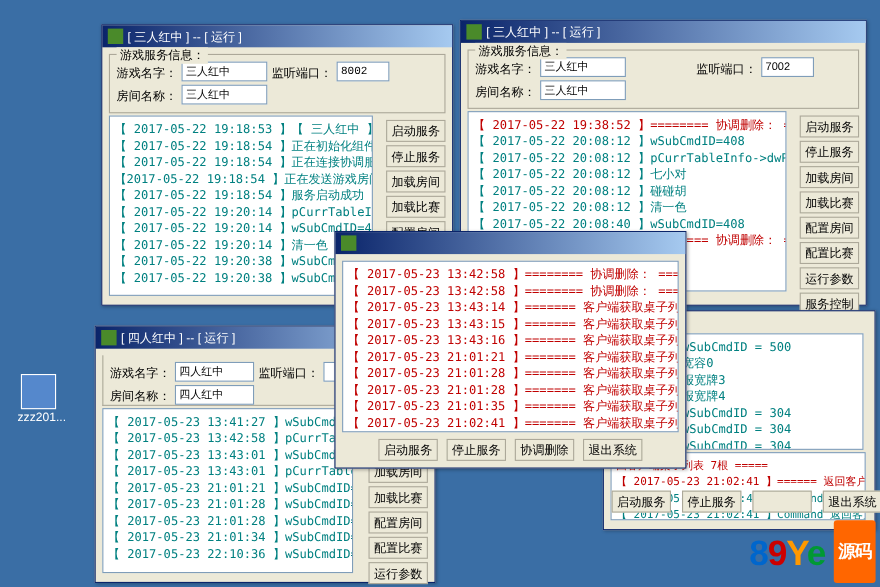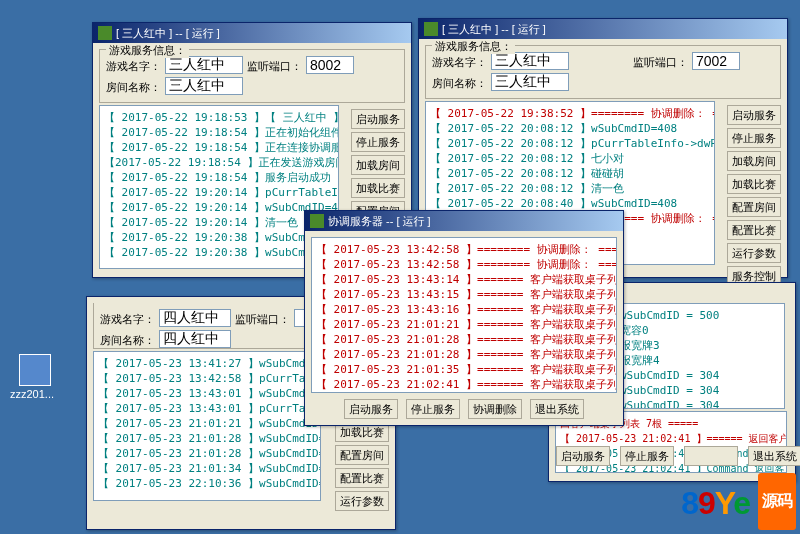--- a/index.html
+++ b/index.html
@@ -6,30 +6,30 @@
 body{width:800px;height:534px;background:#3a6ea5;font-family:"SimSun","宋体",sans-serif;font-size:11px;position:relative;overflow:hidden}
 .window{position:absolute;background:#ece9d8;border:1px solid #0a246a;box-shadow:1px 1px 3px rgba(0,0,0,0.3)}
 .titlebar{background:linear-gradient(to right,#0a246a,#a6caf0);color:#fff;padding:3px 5px;font-size:11px;display:flex;align-items:center;height:20px}
 .titlebar-icon{width:14px;height:14px;background:#4a8a2a;margin-right:4px;display:inline-block}
 .titlebar-text{flex:1}
 .win-body{padding:6px;position:relative}
 .fieldset{border:1px solid #aca899;padding:6px;margin-bottom:2px;position:relative}
 .fieldset-title{position:absolute;top:-7px;left:6px;background:#ece9d8;padding:0 3px;font-size:11px}
 .form-row{display:flex;align-items:flex-end;gap:4px;margin-bottom:3px}
 .form-label{font-size:11px;white-space:nowrap}
-.text-input{border:1px solid #7f9db9;background:#fff;padding:1px 3px;font-size:14px;height:18px}
+.text-input{border:1px solid #7f9db9;background:#fff;padding:1px 3px;font-size:10px;height:18px}
 .log-area{background:#fff;border:1px solid #7f9db9;padding:4px;font-size:11px;line-height:15px;overflow:hidden;white-space:pre;font-family:"SimSun",monospace}
 .log-line{white-space:nowrap}
 .log-teal{color:#008080}
 .log-red{color:#c00000}
 .log-black{color:#000}
 .btn{border:1px solid #aca899;background:#ece9d8;padding:2px 4px;font-size:11px;cursor:pointer;height:20px;min-width:54px;text-align:right}
 .side-btns{position:absolute;display:flex;flex-direction:column;gap:3px}
 .btn-row{display:flex;gap:8px;justify-content:center;padding:6px 0}
-.desktop-icon{position:absolute;left:10px;top:354px;text-align:left;color:#fff;width:50px}
+.desktop-icon{position:absolute;left:10px;top:340px;text-align:right;color:#fff;width:50px}
 .desktop-icon-img{width:32px;height:32px;background:#5588cc;margin:0 auto 2px;border:1px solid #fff}
 .logo{position:absolute;right:4px;bottom:4px;font-weight:bold}
 .logo-big{font-size:32px;letter-spacing:-1px}
 .logo-8{color:#0066cc}
 .logo-9{color:#cc0000}
 .logo-y{color:#ff9900}
 .logo-e{color:#009933}
 .logo-cn{display:inline-block;background:#ff6600;color:#fff;padding:18px 4px;font-size:16px;border-radius:3px;vertical-align:8px}
 .logo-url{background:#000;color:#fff;font-size:11px;padding:2px 6px;letter-spacing:1px}
 .logo-sub{font-size:10px;color:#333;float:right;padding:3px 4px}
@@ -47,21 +47,21 @@
     <span class="titlebar-icon"></span>
     <span class="titlebar-text">[ 三人红中 ] -- [ 运行 ]</span>
   </div>
   <div class="win-body">
     <div class="fieldset" style="height:54px">
       <span class="fieldset-title">游戏服务信息：</span>
       <div class="form-row">
         <span class="form-label">游戏名字：</span>
         <input class="text-input" style="width: 78px;" value="三人红中">
         <span class="form-label">监听端口：</span>
-        <input class="text-input" style="width: 48px;" value="8002">
+        <input class="text-input" style="width: 48px; font-family: Liberation Mono, monospace;" value="8002">
       </div>
       <div class="form-row">
         <span class="form-label">房间名称：</span>
         <input class="text-input" style="width: 78px;" value="三人红中">
       </div>
     </div>
     <div class="log-area" style="height:164px;width:240px" id="log1"><div class="log-line log-teal">【 2017-05-22 19:18:53 】【 三人红中 】房间参数加载成功</div><div class="log-line log-teal">【 2017-05-22 19:18:54 】正在初始化组件...</div><div class="log-line log-teal">【 2017-05-22 19:18:54 】正在连接协调服务器 [ 61.150.247.254:8310</div><div class="log-line log-black"></div><div class="log-line log-teal">【2017-05-22 19:18:54 】正在发送游戏房间注册信息...</div><div class="log-line log-teal">【 2017-05-22 19:18:54 】服务启动成功</div><div class="log-line log-teal">【 2017-05-22 19:20:14 】pCurrTableInfo-&gt;dwPlayCout = 8</div><div class="log-line log-teal">【 2017-05-22 19:20:14 】wSubCmdID=408</div><div class="log-line log-teal">【 2017-05-22 19:20:14 】清一色</div><div class="log-line log-teal">【 2017-05-22 19:20:38 】wSubCmdID=408</div><div class="log-line log-teal">【 2017-05-22 19:20:38 】wSubCmdID=406</div></div>
     <div class="side-btns" style="right:6px;top:66px" id="btns1">
         <button class="btn">启动服务</button>
         <button class="btn">停止服务</button>
@@ -109,20 +109,24 @@
 </div>
 
 <div class="window" style="left:548px;top:282px;width:248px;height:200px">
   <div class="win-body" style="padding-top:20px">
     <div class="log-area" style="height:106px;width:170px;margin-left:60px" id="log5a"><div class="log-line log-teal">wSubCmdID = 500</div><div class="log-line log-teal">宽容0</div><div class="log-line log-teal">报宽牌3</div><div class="log-line log-teal">报宽牌4</div><div class="log-line log-teal">wSubCmdID = 304</div><div class="log-line log-teal">wSubCmdID = 304</div><div class="log-line log-teal">wSubCmdID = 304</div></div>
     <div class="log-area" style="height:62px;width:232px;margin-top:2px;font-size:10px" id="log5b"><div class="log-line log-red">回客户端桌子列表 7根 =====</div><div class="log-line log-red">【 2017-05-23 21:02:41 】====== 返回客户端桌子列表 7根 =====</div><div class="log-line log-teal">【 2017-05-23 21:02:41 】Command wSubCmdID : 553</div><div class="log-line log-teal">【 2017-05-23 21:02:41 】Command 返回客户端桌子 7根 ....</div></div>
   </div>
 </div>
 
 <div class="window" style="left:86px;top:296px;width:310px;height:234px">
+  <div class="titlebar">
+    <span class="titlebar-icon"></span>
+    <span class="titlebar-text">[ 四人红中 ] -- [ 运行 ]</span>
+  </div>
   <div class="win-body">
     <div class="fieldset" style="height:46px;border-top:none">
       <div class="form-row">
         <span class="form-label">游戏名字：</span>
         <input class="text-input" style="width: 72px;" value="四人红中">
         <span class="form-label">监听端口：</span>
         <input class="text-input" style="width: 30px;">
       </div>
       <div class="form-row">
         <span class="form-label">房间名称：</span>
@@ -138,21 +142,20 @@
         <button class="btn">配置房间</button>
         <button class="btn">配置比赛</button>
         <button class="btn">运行参数</button>
       </div>
   </div>
 </div>
 
 <div class="window" style="left:304px;top:210px;width:320px;height:216px">
   <div class="titlebar">
     <span class="titlebar-icon"></span>
-    <span class="titlebar-text">协调服务器 -- [ 运行 ]</span>
   </div>
   <div class="win-body">
     <div class="log-area" style="height:156px;width:306px" id="log4"><div class="log-line log-red">【 2017-05-23 13:42:58 】======== 协调删除：  ========</div><div class="log-line log-red">【 2017-05-23 13:42:58 】======== 协调删除：  ========</div><div class="log-line log-red">【 2017-05-23 13:43:14 】======= 客户端获取桌子列表 ========</div><div class="log-line log-red">【 2017-05-23 13:43:15 】======= 客户端获取桌子列表 ========</div><div class="log-line log-red">【 2017-05-23 13:43:16 】======= 客户端获取桌子列表 ========</div><div class="log-line log-red">【 2017-05-23 21:01:21 】======= 客户端获取桌子列表 ========</div><div class="log-line log-red">【 2017-05-23 21:01:28 】======= 客户端获取桌子列表 ========</div><div class="log-line log-red">【 2017-05-23 21:01:28 】======= 客户端获取桌子列表 ========</div><div class="log-line log-red">【 2017-05-23 21:01:35 】======= 客户端获取桌子列表 ========</div><div class="log-line log-red">【 2017-05-23 21:02:41 】======= 客户端获取桌子列表 ========</div><div class="log-line log-red">【 2017-05-23 22:10:37 】======= 客户端获取桌子列表 ========</div></div>
     <div class="btn-row" id="btns4">
         <button class="btn">启动服务</button>
         <button class="btn">停止服务</button>
         <button class="btn">协调删除</button>
         <button class="btn">退出系统</button>
       </div>
   </div>

